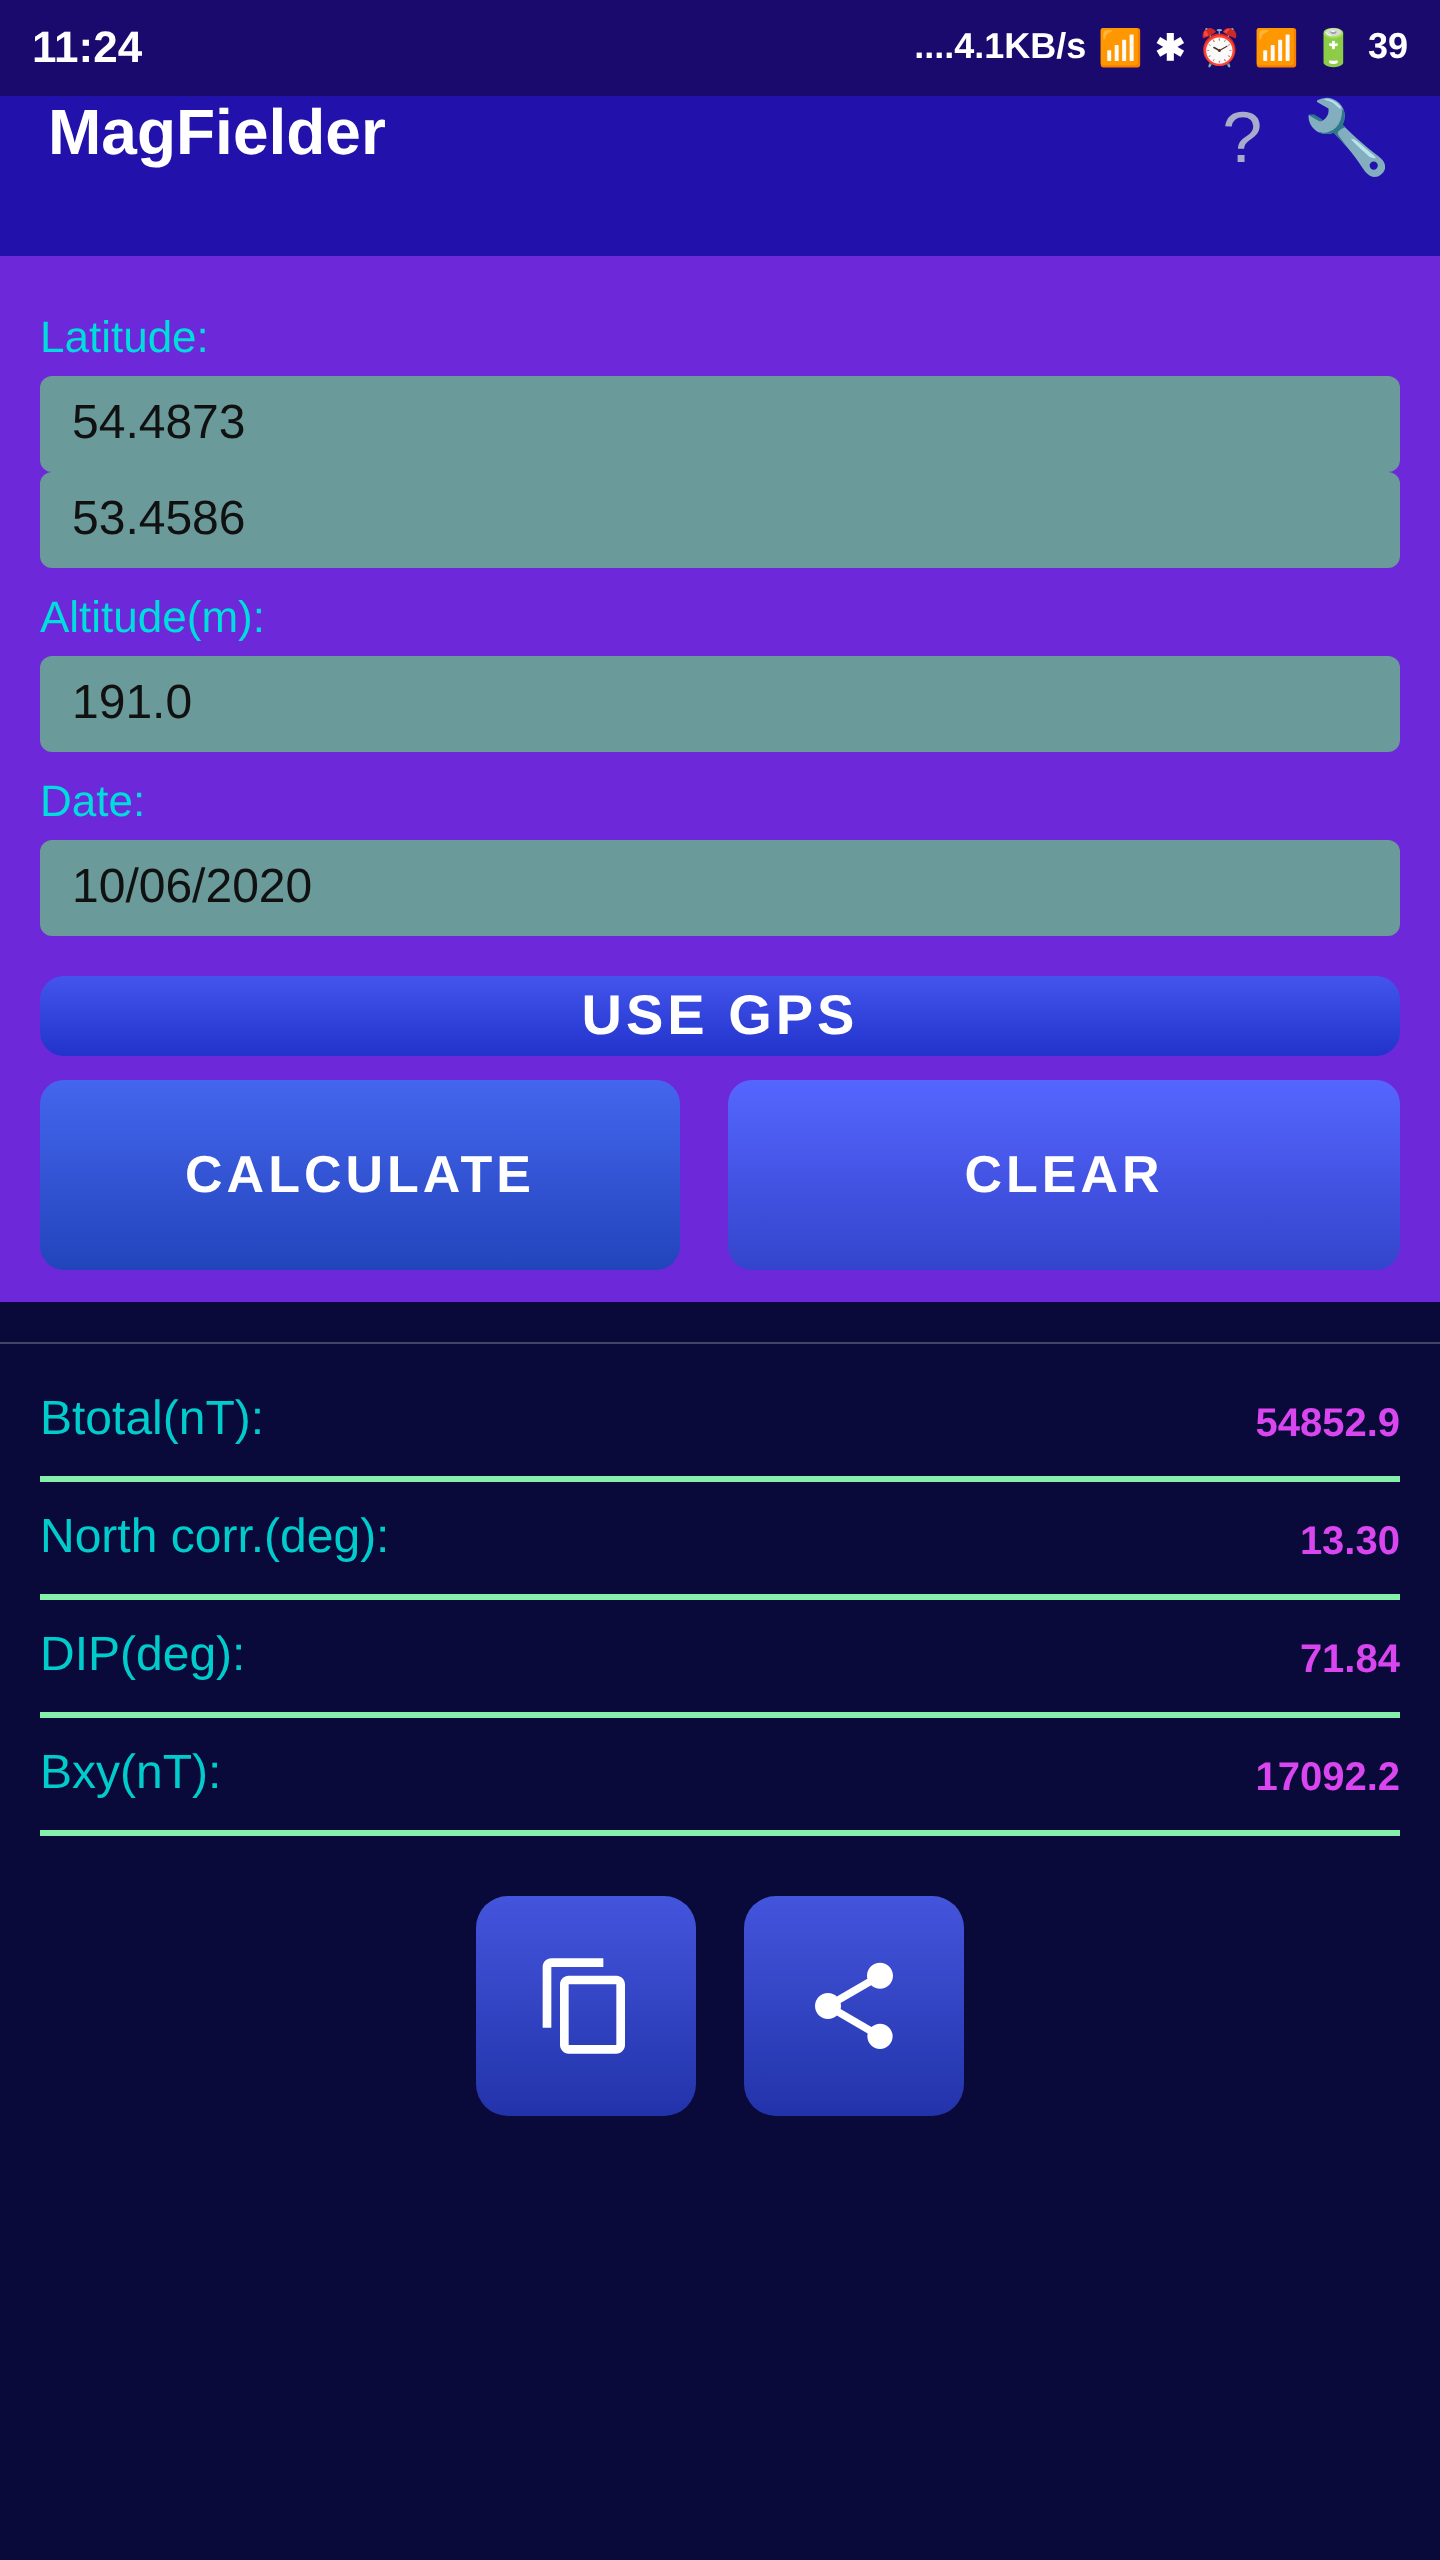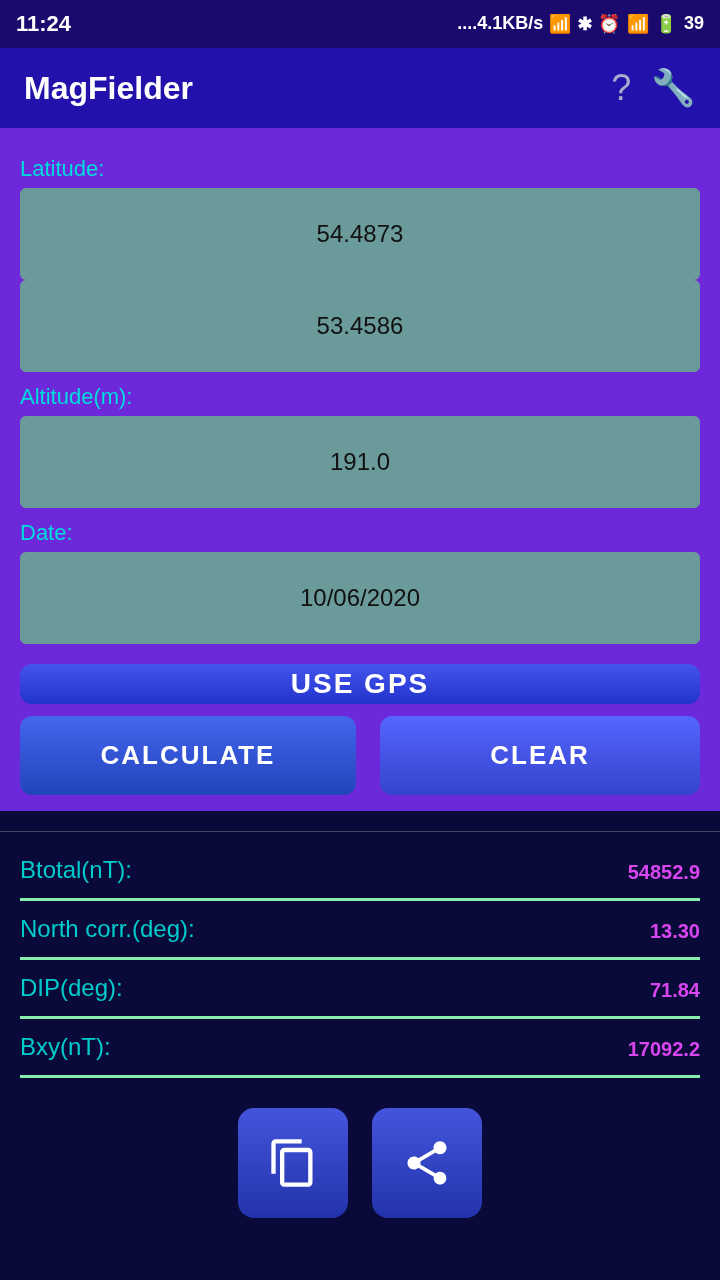--- a/index.html
+++ b/index.html
@@ -29,21 +29,21 @@
       align-items: flex-start;
       gap: 6px;
       font-size: 18px;
     }
 
     
     .app-bar {
       background-color: #2211aa;
       height: 80px;
       display: flex;
-      align-items: center;
+      align-items: flex-start;
       justify-content: space-between;
       padding: 0 24px;
     }
     .app-title {
       font-size: 32px;
       font-weight: bold;
       color: white;
     }
     .app-bar-icons {
       display: flex;
@@ -68,25 +68,24 @@
       color: #00dddd;
       font-size: 22px;
       margin-bottom: 6px;
       margin-top: 12px;
     }
     .field-input {
       width: 100%;
       background-color: #6a9a9a;
       border: none;
       border-radius: 6px;
-      padding: 32px 16px;
+      padding: 10px 16px;
       font-size: 24px;
       color: #111;
       outline: none;
-      text-align: center;
     }
 
     .use-gps-btn {
       width: 100%;
       margin-top: 20px;
       padding: 4px;
       background: linear-gradient(180deg, #4455ee, #2233cc);
       border: none;
       border-radius: 12px;
       color: white;
@@ -108,21 +107,21 @@
       border: none;
       border-radius: 12px;
       color: white;
       font-size: 26px;
       font-weight: bold;
       letter-spacing: 2px;
       cursor: pointer;
     }
     .clear-btn {
       flex: 1;
-      padding: 16px;
+      padding: 32px;
       background: linear-gradient(180deg, #5566ff, #3344cc);
       border: none;
       border-radius: 12px;
       color: white;
       font-size: 26px;
       font-weight: bold;
       letter-spacing: 2px;
       cursor: pointer;
     }
 

